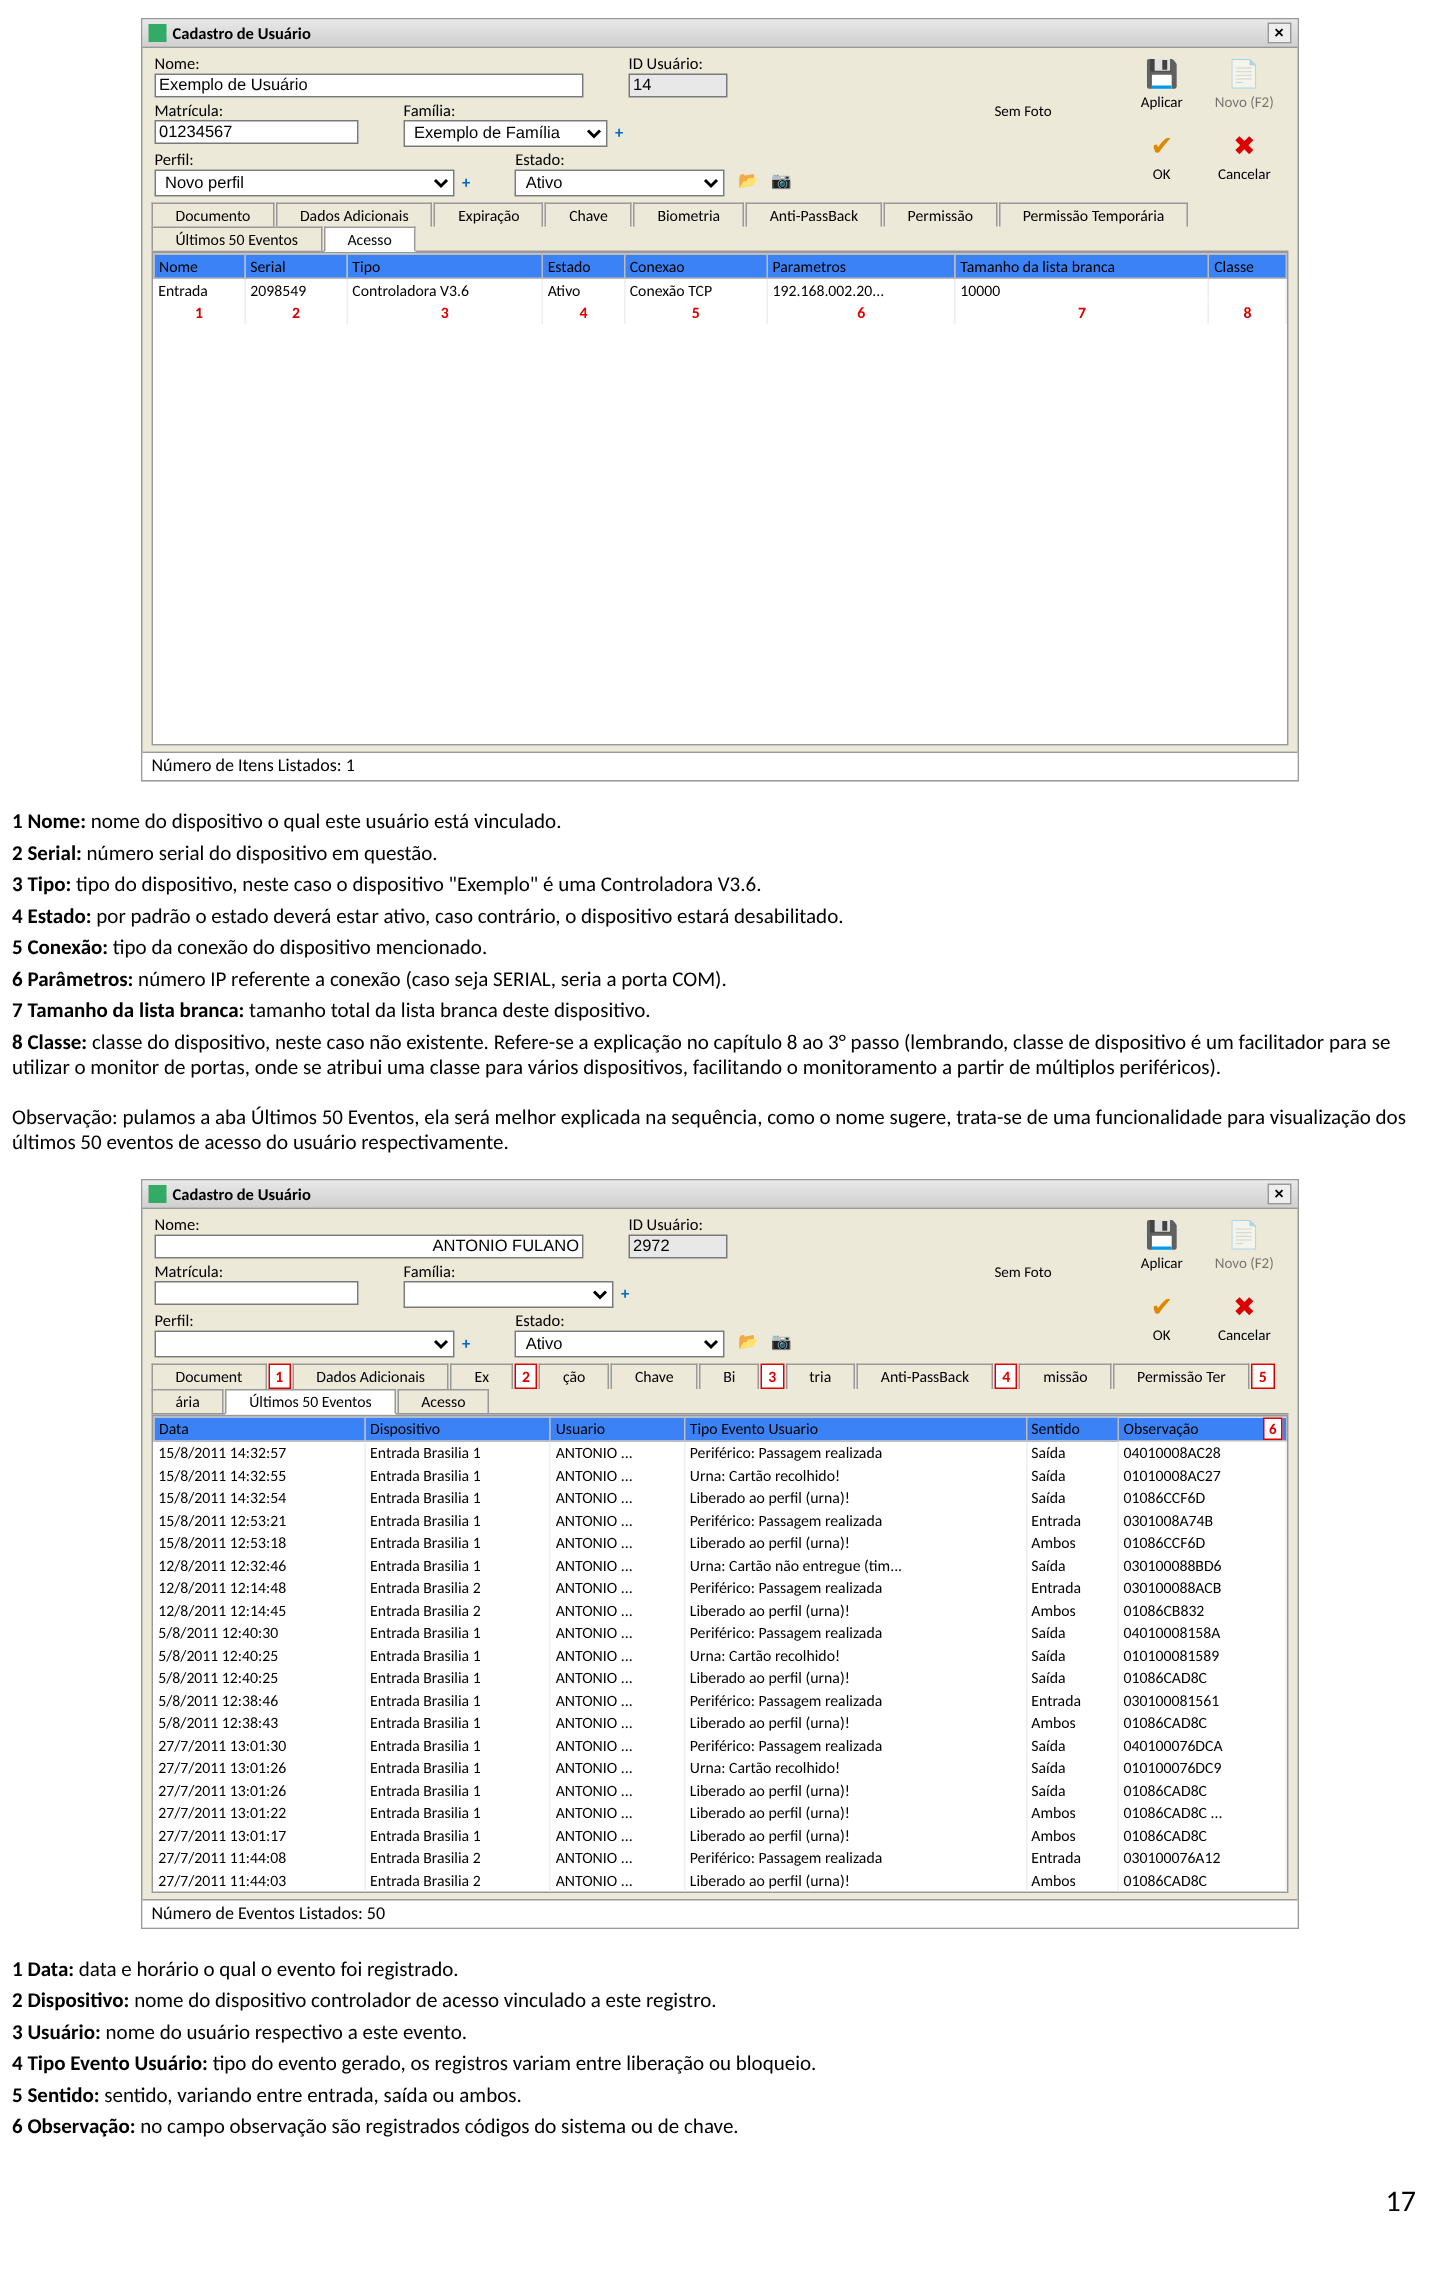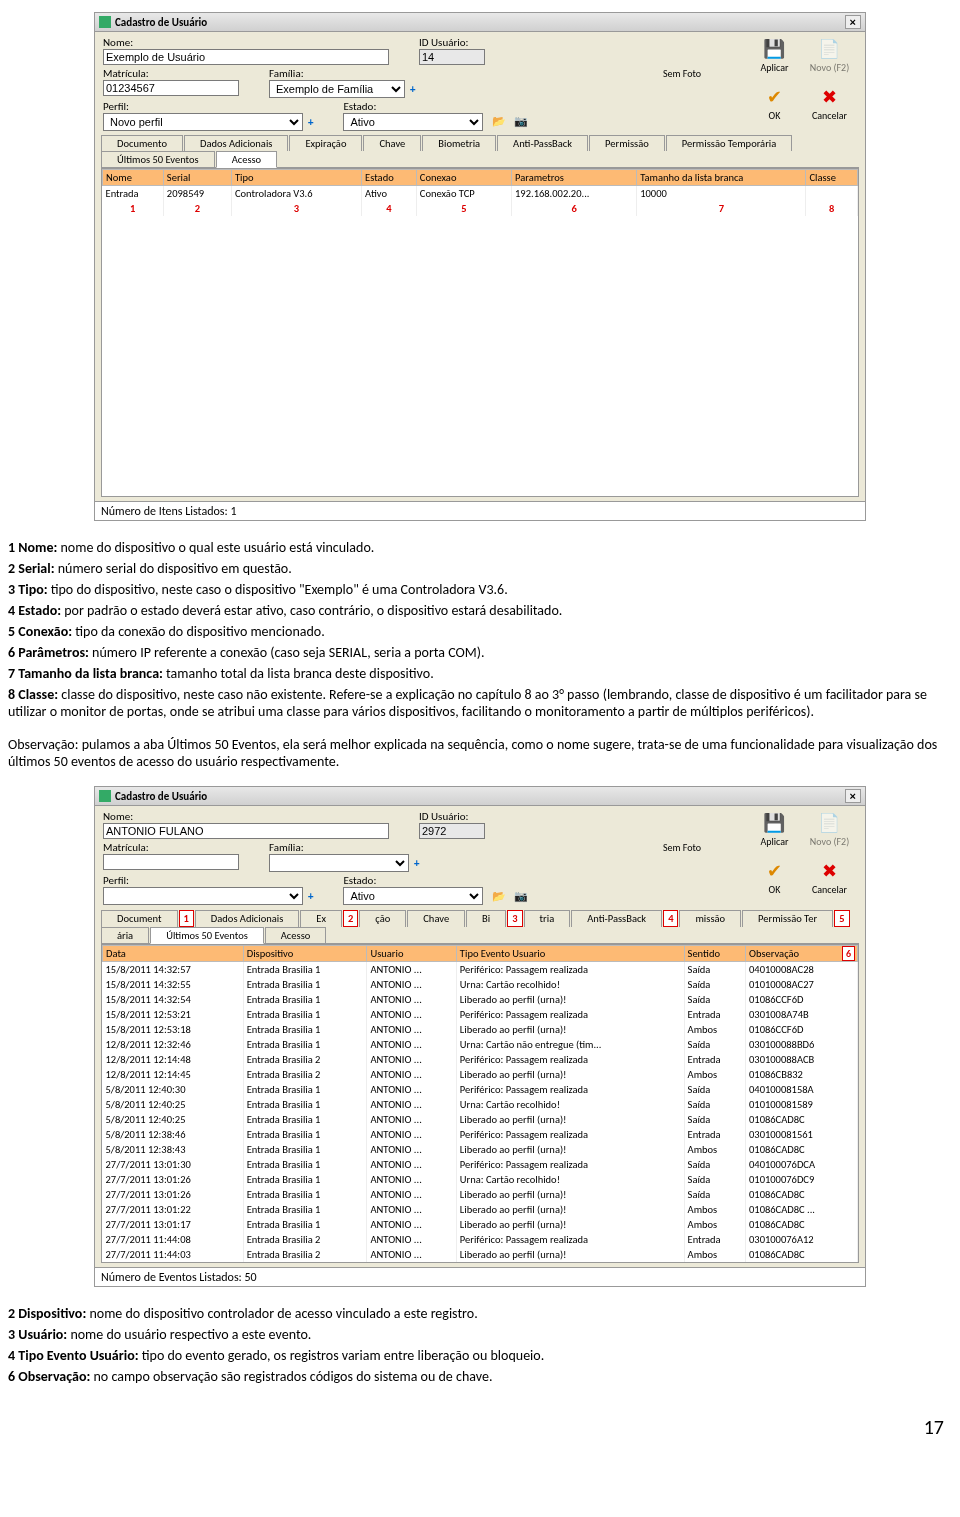--- a/index.html
+++ b/index.html
@@ -17,21 +17,21 @@
 .fld select{width:204px}
 .inline-row{display:flex;gap:30px}
 .photo{border:0;width:120px;height:70px;display:flex;align-items:center;justify-content:center;font-size:10px;margin:2px auto}
 .ibtn{width:46px;text-align:center;font-size:10px}
 .ibtn .glyph{width:28px;height:22px;margin:0 auto 1px;display:flex;align-items:center;justify-content:center;font-size:18px}
 .tabs{display:flex;border-bottom:1px solid #999;margin:0 6px;font-size:10.5px;flex-wrap:wrap}
 .tab{border:1px solid #999;border-bottom:none;padding:1px 15px;margin-right:1px;background:#ece9d8;white-space:nowrap}
 .tab.active{background:#fff;font-weight:normal;border-bottom:1px solid #fff;margin-bottom:-1px}
 .grid{margin:0 6px 4px;background:#fff;border:1px solid #999}
 .grid table{width:100%;border-collapse:collapse;font-size:10.5px}
-.grid th{background:#fdba74;border:1px solid #bbb;padding:1px 3px;text-align:left;font-weight:normal}
+.grid th{background:#3b82f6;border:1px solid #bbb;padding:1px 3px;text-align:left;font-weight:normal}
 .grid td{padding:1px 3px;border-right:1px solid #eee}
 .grid .blank{height:280px}
 .red{color:#d00;font-weight:bold;text-align:center}
 .status{border-top:1px solid #999;padding:2px 6px;font-size:12px;background:#ffffff}
 .txt p{margin:0 0 4px}
 .txt b{font-weight:bold}
 .tabs-rel{position:relative}
 .pgn{text-align:right;font-size:20px;margin-top:30px;padding-right:8px}
 .small-icon{display:inline-block;width:16px;height:16px;vertical-align:middle}
 </style>
@@ -150,21 +150,21 @@
 <div class="win">
  <div class="titlebar">
   <span class="ico"></span>
   <span>Cadastro de Usuário</span>
   <span class="x">×</span>
  </div>
  <div class="form-area">
   <div class="form-col">
    <div class="inline-row">
     <div class="fld"><label>Nome:</label>
-     <input style="width: 280px;" value="ANTONIO FULANO"></div>
+     <input style="width: 280px; text-align: right;" value="ANTONIO FULANO"></div>
     <div class="fld"><label>ID Usuário:</label>
      <input readonly="" style="background: rgb(232, 232, 232); width: 60px;" value="2972"></div>
    </div>
    <div class="inline-row">
     <div class="fld"><label>Matrícula:</label>
      <input style="width: 130px;" value=""></div>
     <div class="fld"><label>Família:</label>
      <select style="width:140px"><option></option></select>
      <span style="color:#06c;font-weight:bold">&nbsp;+</span></div>
    </div>
@@ -383,19 +383,21 @@
             <td>Ambos</td>
             <td>01086CAD8C</td>
           </tr>
         </tbody>
       </table>
  </div>
  <div class="status">Número de Eventos Listados:  50</div>
 </div>
 
 <div class="txt" id="d2">
+    <p><b>1 Data:</b> data e horário o qual o evento foi registrado.</p>
     <p><b>2 Dispositivo:</b> nome do dispositivo controlador de acesso vinculado a este registro.</p>
     <p><b>3 Usuário:</b> nome do usuário respectivo a este evento.</p>
     <p><b>4 Tipo Evento Usuário:</b> tipo do evento gerado, os registros variam entre liberação ou bloqueio.</p>
+    <p><b>5 Sentido:</b> sentido, variando entre entrada, saída ou ambos.</p>
     <p><b>6 Observação:</b> no campo observação são registrados códigos do sistema ou de chave.</p>
   </div>
 
 <div class="pgn">17</div>
 
 </body></html>

